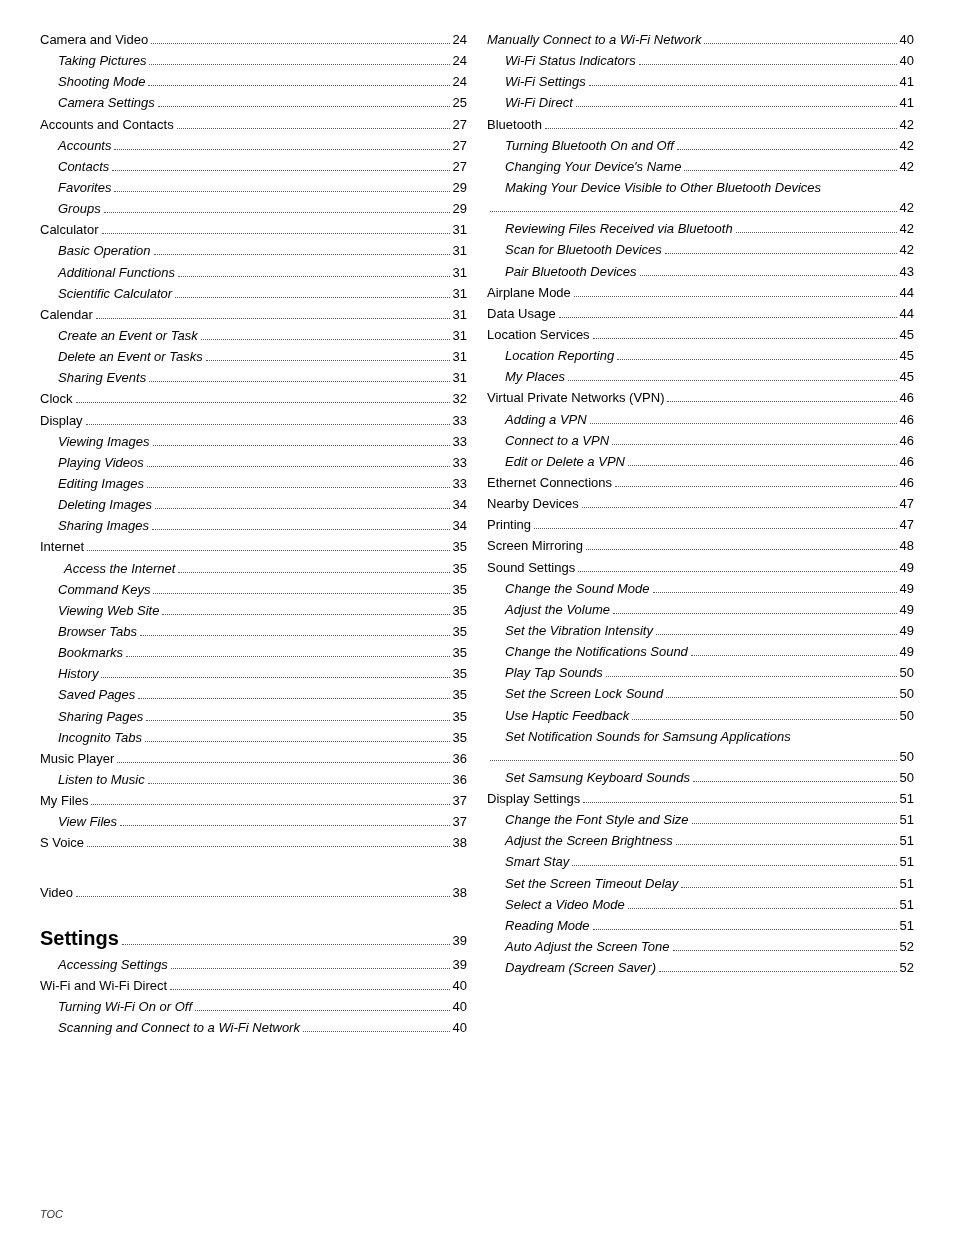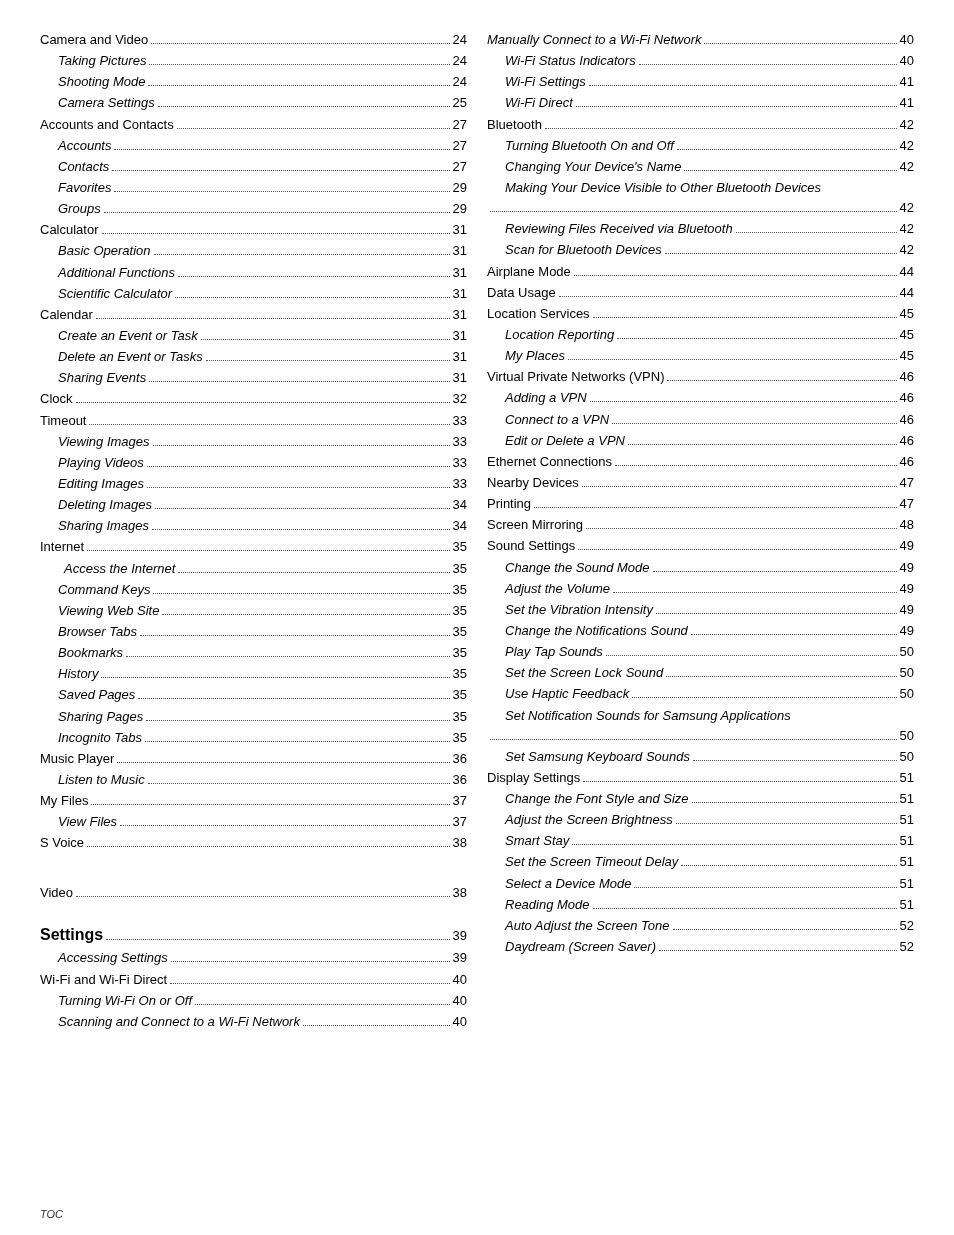--- a/index.html
+++ b/index.html
@@ -42,21 +42,21 @@
       font-style: italic;
     }
 
     .toc-label.normal {
       font-style: normal;
     }
 
     .toc-label.bold {
       font-style: normal;
       font-weight: bold;
-      font-size: 16px;
+      font-size: 20px;
     }
 
     .toc-dots {
       flex: 1;
       border-bottom: 1px dotted #555;
       margin: 0 3px 3px 3px;
       min-width: 5px;
     }
 
     .toc-page {
@@ -183,21 +183,21 @@
         <span class="toc-label" style="font-style: italic;">Sharing Events</span>
         <span class="toc-dots"></span>
         <span class="toc-page">31</span>
       </div>
       <div class="toc-entry">
         <span class="toc-label normal" style="font-style: normal;">Clock</span>
         <span class="toc-dots"></span>
         <span class="toc-page">32</span>
       </div>
       <div class="toc-entry">
-        <span class="toc-label normal" style="font-style: normal;">Timeout</span>
+        <span class="toc-label normal" style="font-style: normal;">Display</span>
         <span class="toc-dots"></span>
         <span class="toc-page">33</span>
       </div>
       <div class="toc-entry indent1">
         <span class="toc-label" style="font-style: italic;">Viewing Images</span>
         <span class="toc-dots"></span>
         <span class="toc-page">33</span>
       </div>
       <div class="toc-entry indent1">
         <span class="toc-label" style="font-style: italic;">Playing Videos</span>
@@ -372,20 +372,25 @@
       <div class="toc-entry indent1">
         <span class="toc-label" style="font-style: italic;">Reviewing Files Received via Bluetooth</span>
         <span class="toc-dots"></span>
         <span class="toc-page">42</span>
       </div>
       <div class="toc-entry indent1">
         <span class="toc-label" style="font-style: italic;">Scan for Bluetooth Devices</span>
         <span class="toc-dots"></span>
         <span class="toc-page">42</span>
       </div>
+      <div class="toc-entry indent1">
+        <span class="toc-label" style="font-style: italic;">Pair Bluetooth Devices</span>
+        <span class="toc-dots"></span>
+        <span class="toc-page">43</span>
+      </div>
       <div class="toc-entry">
         <span class="toc-label normal" style="font-style: normal;">Airplane Mode</span>
         <span class="toc-dots"></span>
         <span class="toc-page">44</span>
       </div>
       <div class="toc-entry">
         <span class="toc-label normal" style="font-style: normal;">Data Usage</span>
         <span class="toc-dots"></span>
         <span class="toc-page">44</span>
       </div>
@@ -515,21 +520,21 @@
         <span class="toc-label" style="font-style: italic;">Smart Stay</span>
         <span class="toc-dots"></span>
         <span class="toc-page">51</span>
       </div>
       <div class="toc-entry indent1">
         <span class="toc-label" style="font-style: italic;">Set the Screen Timeout Delay</span>
         <span class="toc-dots"></span>
         <span class="toc-page">51</span>
       </div>
       <div class="toc-entry indent1">
-        <span class="toc-label" style="font-style: italic;">Select a Device Mode</span>
+        <span class="toc-label" style="font-style: italic;">Select a Video Mode</span>
         <span class="toc-dots"></span>
         <span class="toc-page">51</span>
       </div>
       <div class="toc-entry indent1">
         <span class="toc-label" style="font-style: italic;">Reading Mode</span>
         <span class="toc-dots"></span>
         <span class="toc-page">51</span>
       </div>
       <div class="toc-entry indent1">
         <span class="toc-label" style="font-style: italic;">Auto Adjust the Screen Tone</span>

